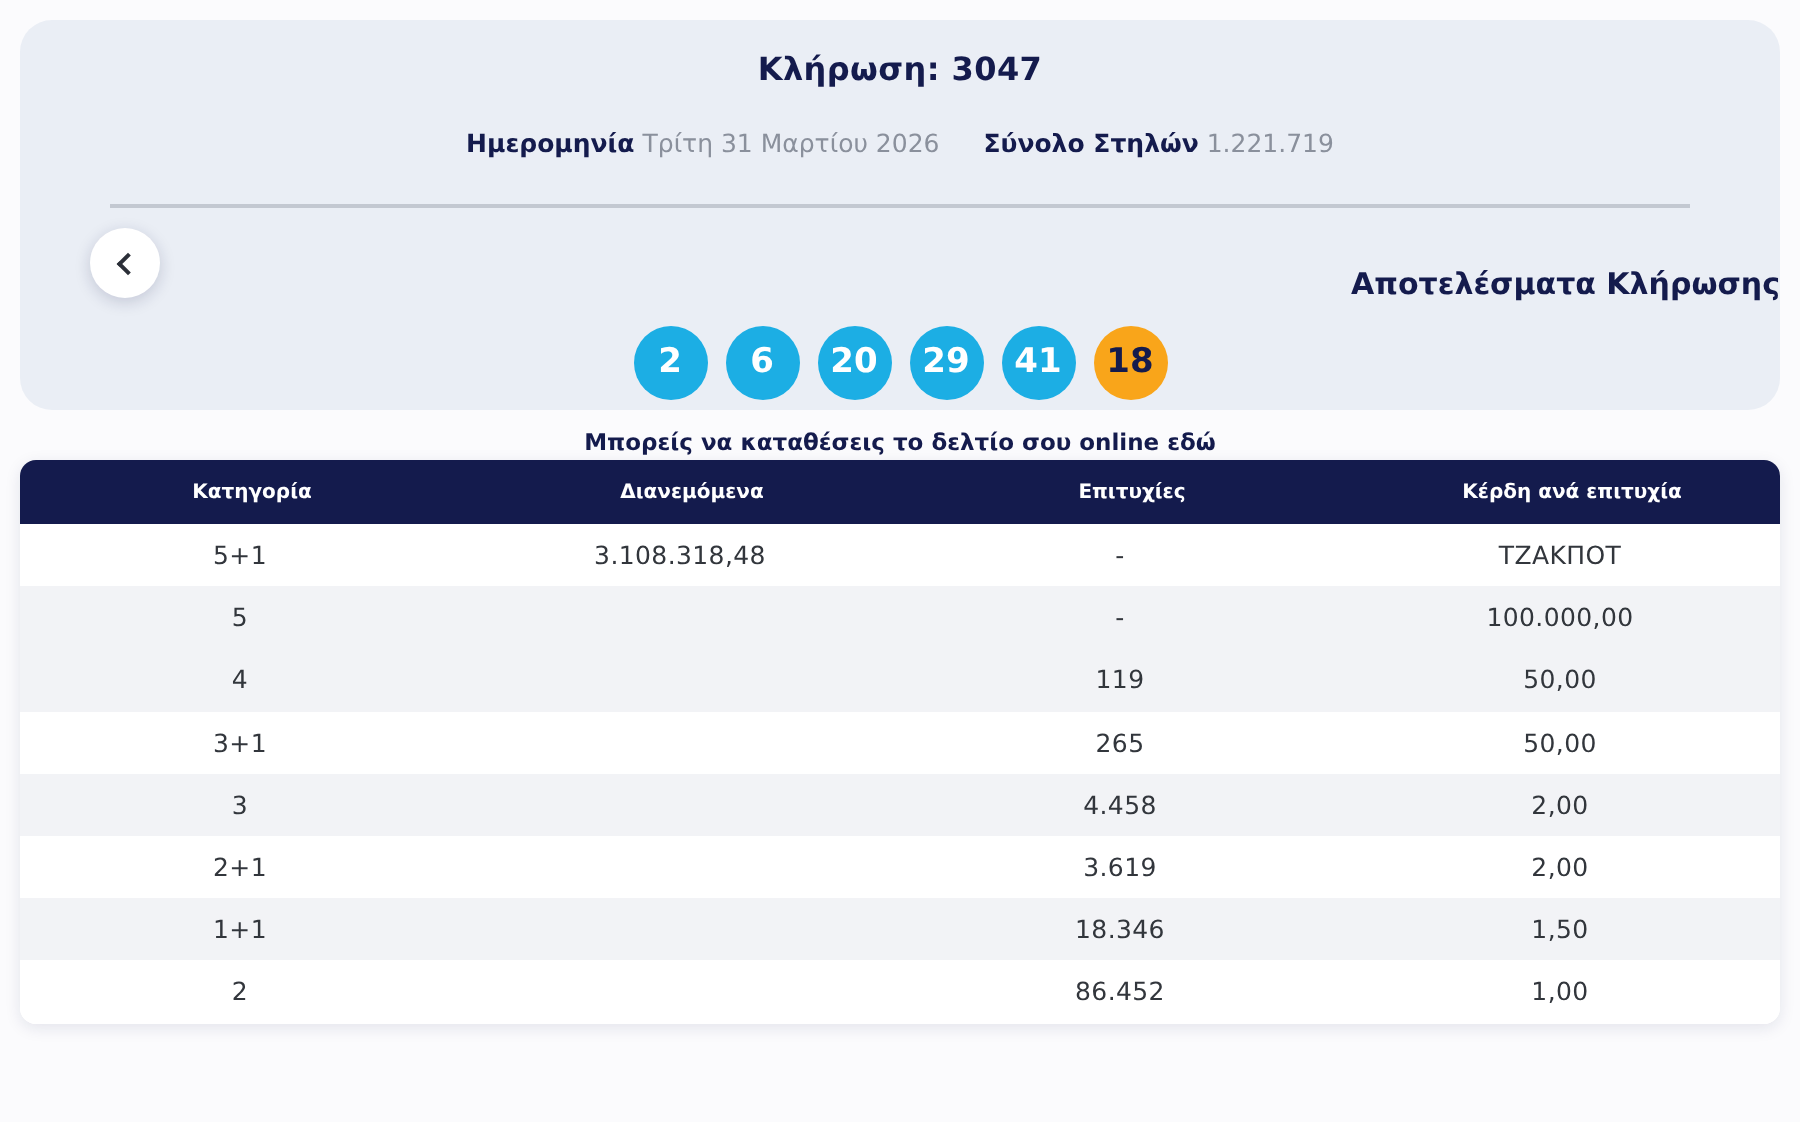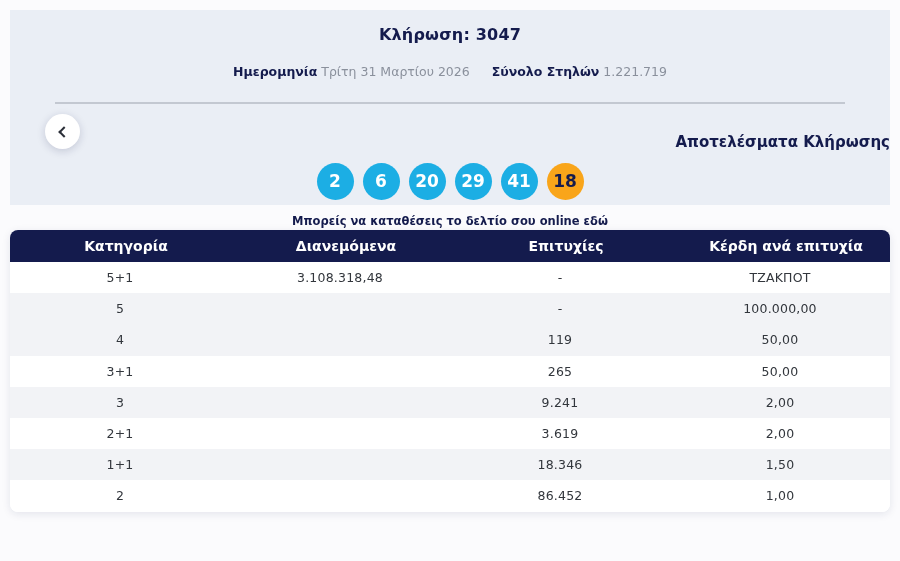--- a/index.html
+++ b/index.html
@@ -19,21 +19,21 @@
     background: var(--page-bg);
     overflow: hidden;
   }
   .stage { position: relative; width: 900px; height: 561px; }
 
   
   .draw-card {
     position: absolute; left: 10px; top: 10px;
     width: 880px; height: 195px;
     background: var(--card-bg);
-    border-radius: 0;
+    border-radius: 16px;
     text-align: center;
   }
   .draw-title {
     padding-top: 15px;
     font-size: 16px; font-weight: 700;
     color: var(--navy);
     letter-spacing: 0.2px;
   }
   .draw-meta {
     margin-top: 8px;
@@ -105,21 +105,21 @@
     box-shadow: 0 2px 8px rgba(20, 27, 77, 0.10);
   }
   .t-head {
     display: grid;
     grid-template-columns: repeat(4, 1fr);
     background: var(--navy);
     height: 32px;
   }
   .t-head .th {
     color: #ffffff;
-    font-size: 14px; font-weight: 700;
+    font-size: 10px; font-weight: 700;
     display: flex; align-items: center; justify-content: center; margin-left: 12px;
   }
   .t-row {
     display: grid;
     grid-template-columns: repeat(4, 1fr);
     height: 31.2px;
     background: #ffffff;
   }
   .t-row.alt { background: var(--row-alt); }
   .t-row .td {
@@ -194,21 +194,21 @@
         </div>
         <div class="t-row">
           <div class="td">3+1</div>
           <div class="td"></div>
           <div class="td">265</div>
           <div class="td">50,00</div>
         </div>
         <div class="t-row alt">
           <div class="td">3</div>
           <div class="td"></div>
-          <div class="td">9.241</div>
+          <div class="td">4.458</div>
           <div class="td">2,00</div>
         </div>
         <div class="t-row">
           <div class="td">2+1</div>
           <div class="td"></div>
           <div class="td">3.619</div>
           <div class="td">2,00</div>
         </div>
         <div class="t-row alt">
           <div class="td">1+1</div>

